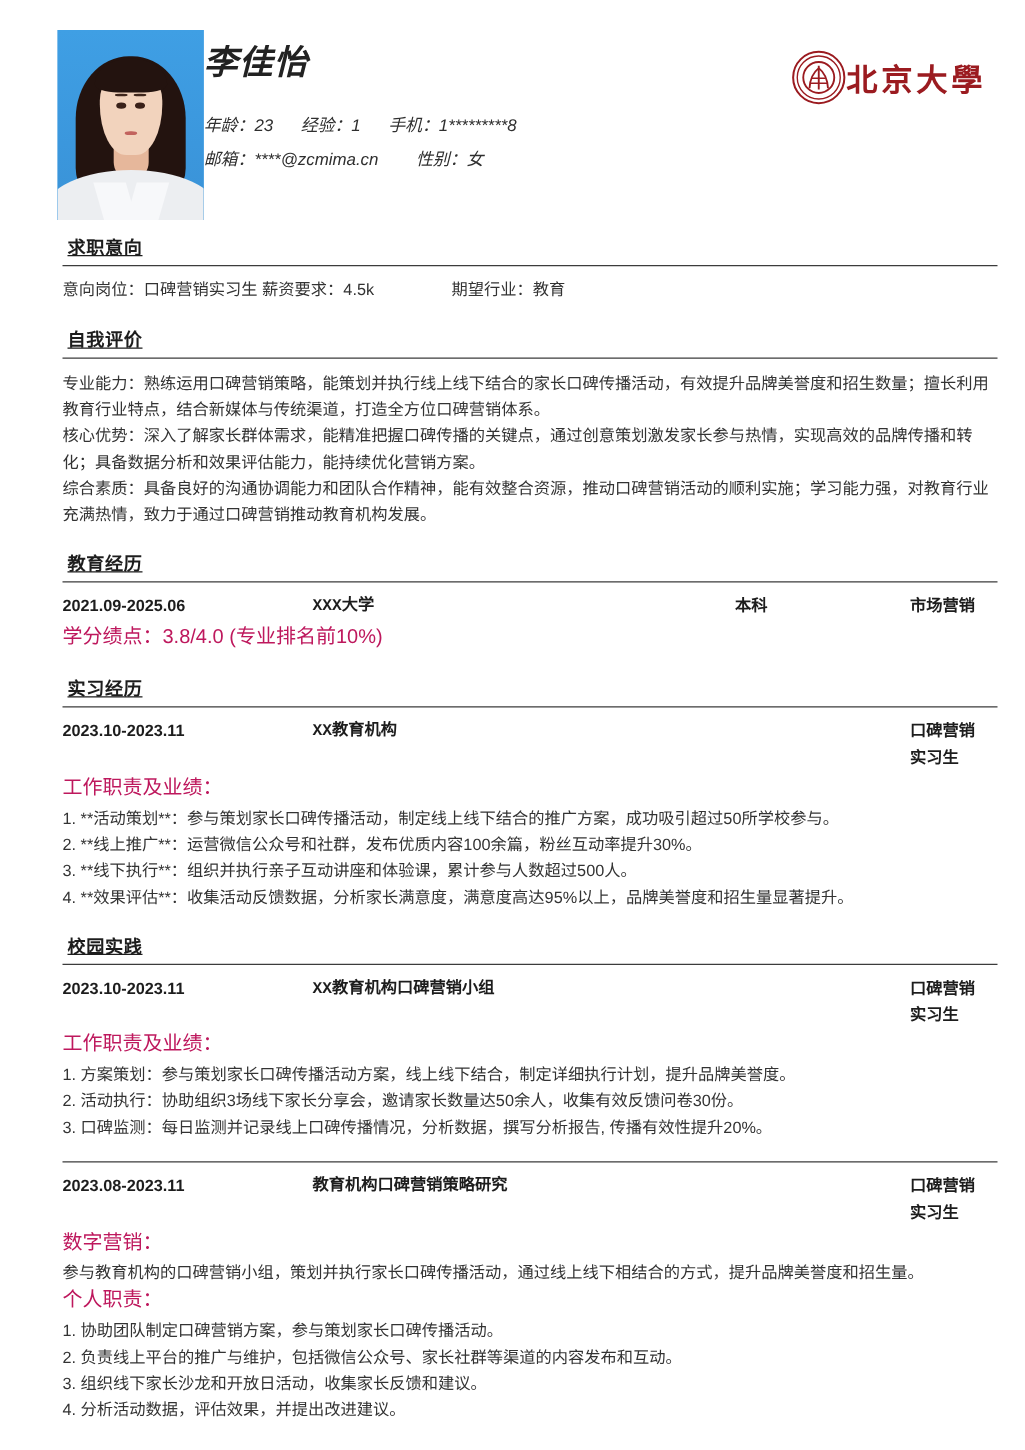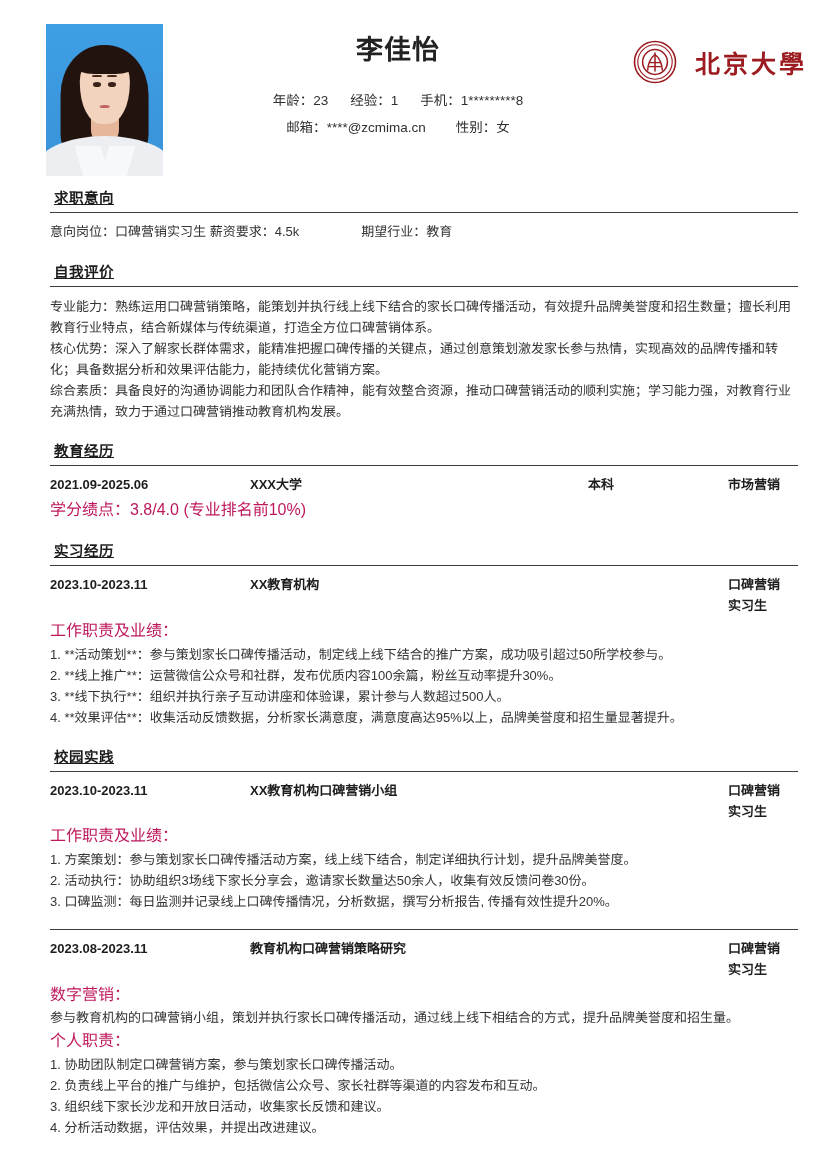--- a/index.html
+++ b/index.html
@@ -122,22 +122,23 @@
     position: absolute;
     left: 50%; top: 53%;
     width: 9%; height: 2.4%;
     transform: translateX(-50%);
     background: #c2635e;
     border-radius: 50%;
   }
 
   .header-center {
     flex: 1 1 auto;
-    text-align: center;
+    text-align: left;
     padding-top: 16px;
+    font-style: italic;
   }
 
   .cand-name {
     font-size: 27px;
     font-weight: bold;
     color: #222222;
     letter-spacing: 1px;
     line-height: 1.2;
     margin-bottom: 22px;
   }
@@ -151,21 +152,21 @@
   .contact-line .gap-sm { display: inline-block; width: 22px; }
   .contact-line .gap-md { display: inline-block; width: 30px; }
 
   .school-logo {
     flex: 0 0 165px;
     width: 165px;
     padding-top: 22px;
     display: flex;
     align-items: center;
     justify-content: flex-start;
-    gap: 18px;
+    gap: 0;
   }
   .seal {
     width: 44px; height: 44px;
     flex: 0 0 44px;
     position: relative;
   }
   .seal svg { display: block; width: 44px; height: 44px; }
   .logo-text {
     font-family: "DejaVu Serif", "Liberation Serif", serif;
     font-size: 25px;
@@ -213,21 +214,21 @@
   
   .entry-head {
     display: flex;
     font-size: 13px;
     font-weight: bold;
     color: #1d1d1d;
     line-height: 1.6;
     margin-bottom: 1px;
   }
   .col-date { flex: 0 0 200px; }
-  .col-org  { flex: 0 0 338px; }
+  .col-org  { flex: 0 0 338px; font-family: Liberation Mono, monospace; }
   .col-deg  { flex: 0 0 140px; }
   .col-role { flex: 1 1 auto; }
 
   .sub-line {
     font-size: 16px;
     line-height: 1.6;
     color: #be185d;
   }
 
   .bullets { list-style: none; }

